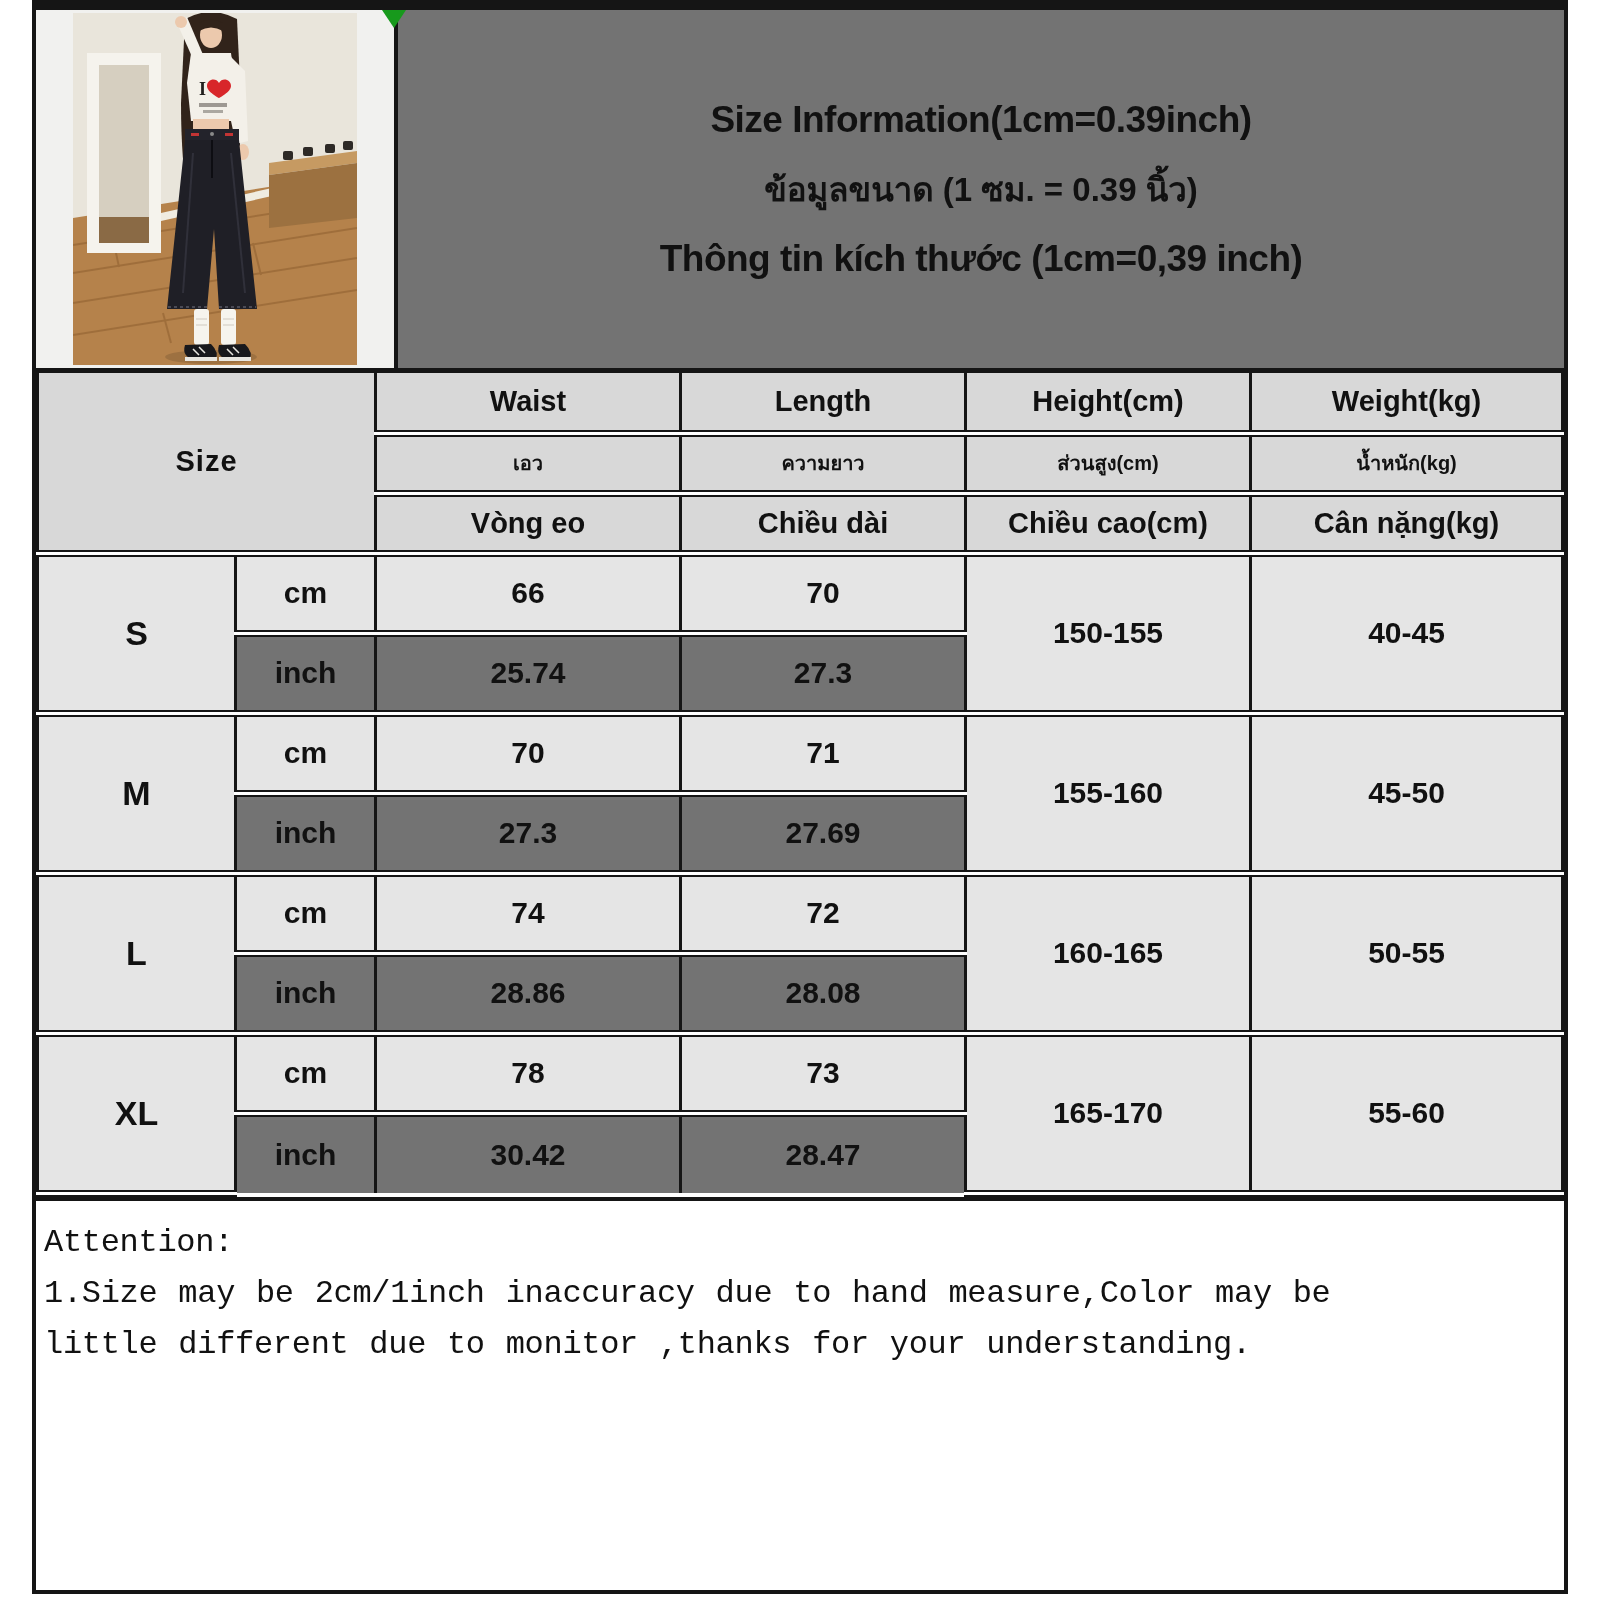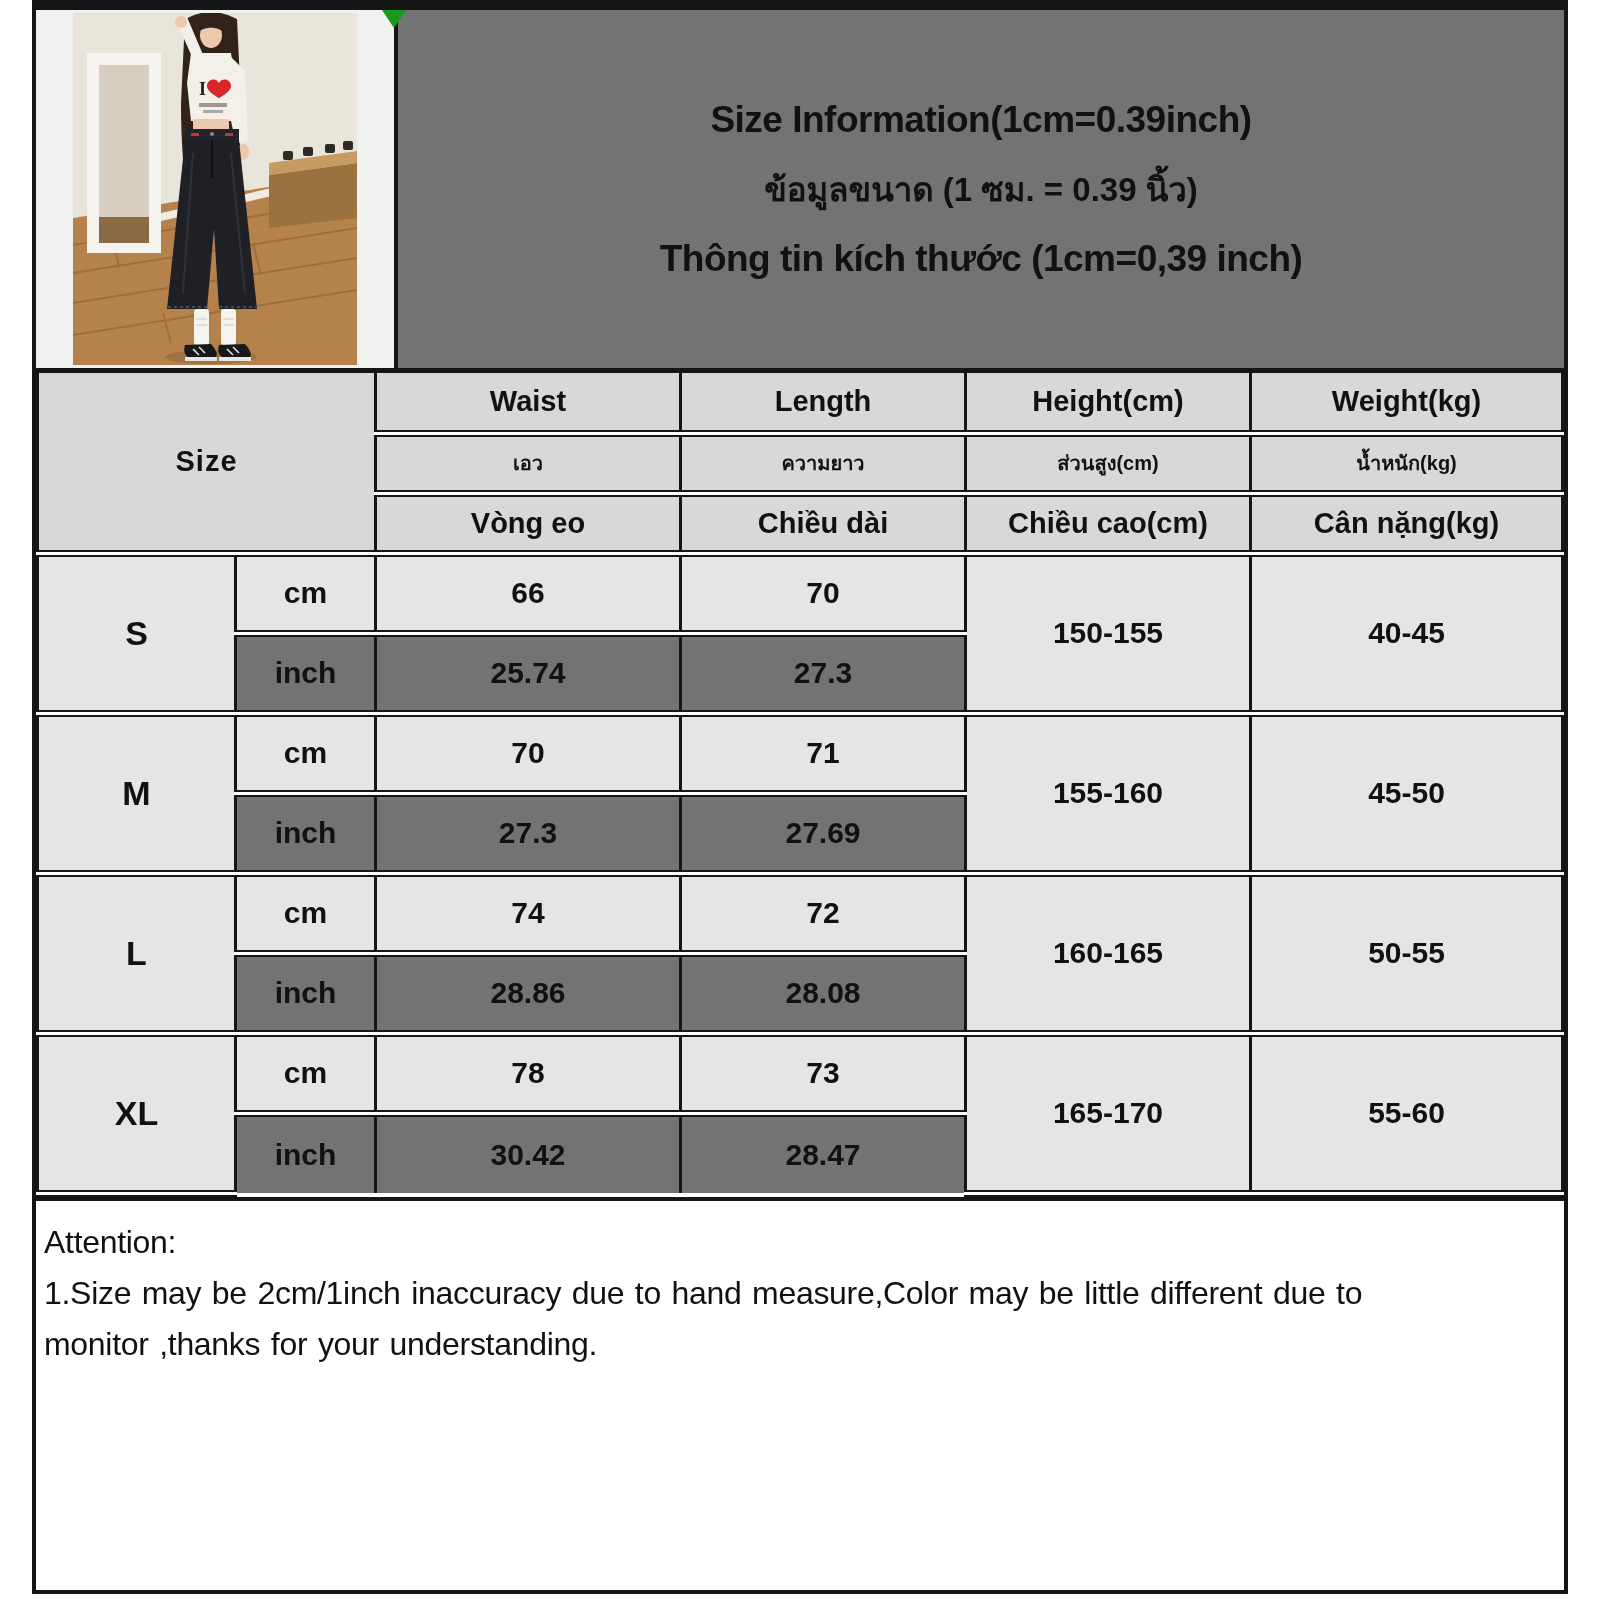--- a/index.html
+++ b/index.html
@@ -54,21 +54,21 @@
   tr.cm-row td{background:#e5e5e5;}
   tr.inch-row td{background:#737373;}
   td.range{background:#f1f1f1;}
   tr.first-row td{border-top:none;}
   tr.last-row td{border-bottom:none;}
   
   .attention{
     border-top:4px solid #151515;
     box-sizing:border-box;height:357px;
     padding:16px 10px 0 8px;
-    font-size:32px;line-height:1.6;letter-spacing:-0.3px;word-spacing:2px;
+    font-size:32px;line-height:1.6;letter-spacing:-0.3px;word-spacing:2px;font-family:Liberation Mono, monospace;
   }
   .attention .note{max-width:1370px;}
   
   svg.photo{display:block;}
 </style>
 </head>
 <body>
 
 <div class="sheet">
 

